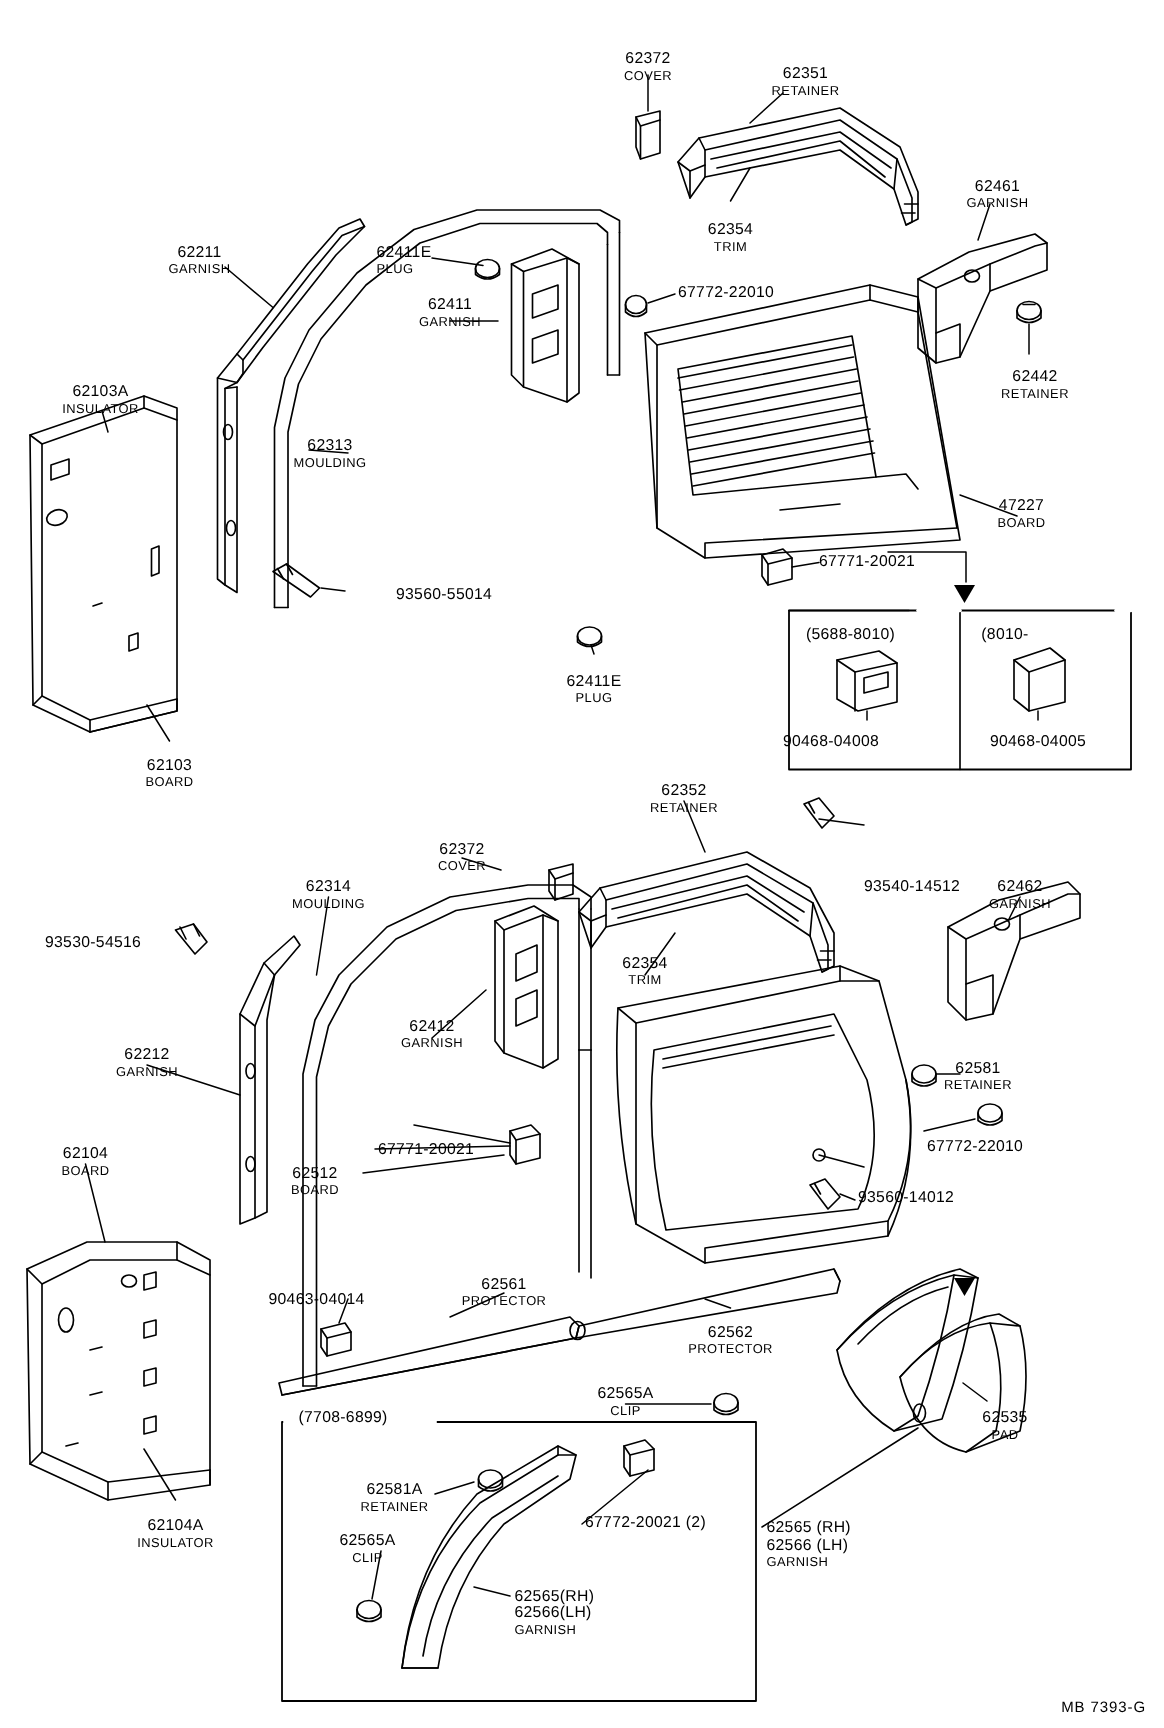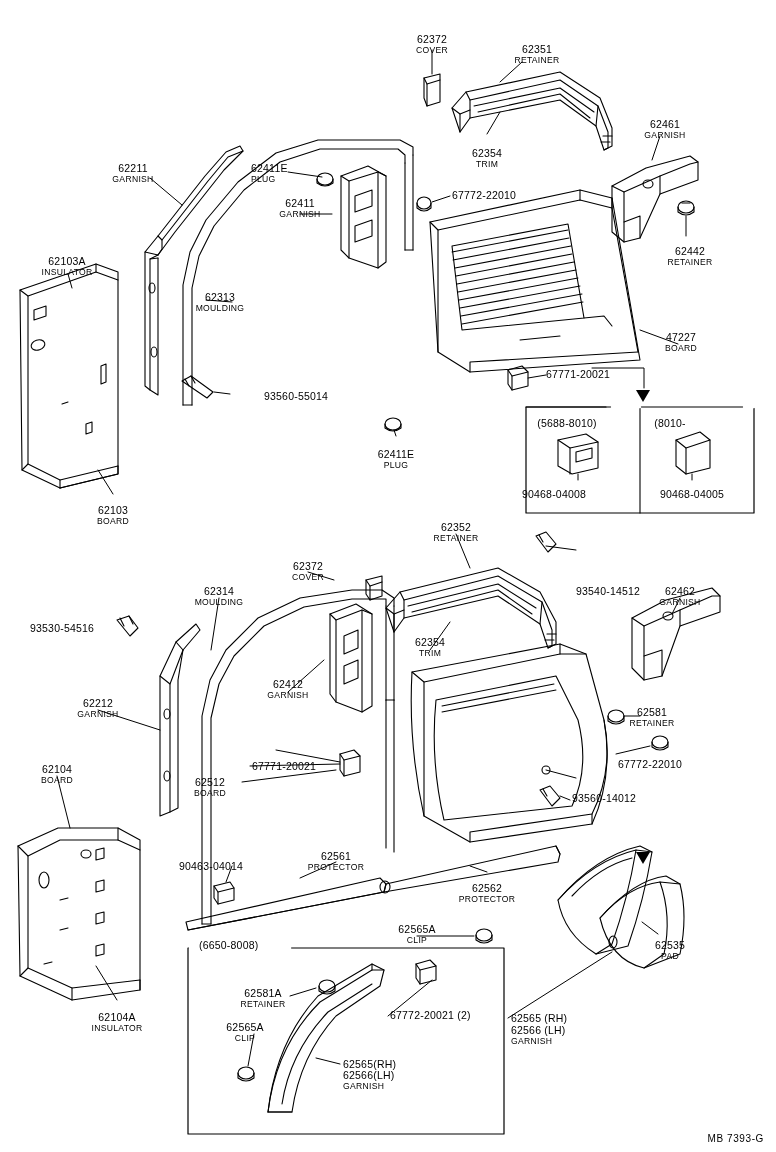--- a/index.html
+++ b/index.html
@@ -495,21 +495,21 @@
     <div class="lbl" style="left: 618px; top: 759px;"><span class="code-only">67772-22010</span></div>
     <div class="lbl ctr" style="left: 57px; top: 764px;"><span class="code-only">62104</span><span class="sub">BOARD</span></div>
     <div class="lbl" style="left: 252px; top: 761px;"><span class="code-only">67771-20021</span></div>
     <div class="lbl ctr" style="left: 210px; top: 777px;"><span class="code-only">62512</span><span class="sub">BOARD</span></div>
     <div class="lbl" style="left: 572px; top: 793px;"><span class="code-only">93560-14012</span></div>
     <div class="lbl ctr" style="left: 336px; top: 851px;"><span class="code-only">62561</span><span class="sub">PROTECTOR</span></div>
     <div class="lbl" style="left: 179px; top: 861px;"><span class="code-only">90463-04014</span></div>
     <div class="lbl ctr" style="left: 487px; top: 883px;"><span class="code-only">62562</span><span class="sub">PROTECTOR</span></div>
     <div class="lbl ctr" style="left: 670px; top: 940px;"><span class="code-only">62535</span><span class="sub">PAD</span></div>
     <div class="lbl ctr" style="left: 417px; top: 924px;"><span class="code-only">62565A</span><span class="sub">CLIP</span></div>
-    <div class="lbl" style="left: 199px; top: 940px;"><span class="code-only">(6650-8008)</span></div>
+    <div class="lbl" style="left: 199px; top: 940px;"><span class="code-only">(7708-6899)</span></div>
     <div class="lbl ctr" style="left: 117px; top: 1012px;"><span class="code-only">62104A</span><span class="sub">INSULATOR</span></div>
     <div class="lbl ctr" style="left: 263px; top: 988px;"><span class="code-only">62581A</span><span class="sub">RETAINER</span></div>
     <div class="lbl ctr" style="left: 245px; top: 1022px;"><span class="code-only">62565A</span><span class="sub">CLIP</span></div>
     <div class="lbl" style="left: 390px; top: 1010px;"><span class="code-only">67772-20021 (2)</span></div>
     <div class="lbl" style="left: 343px; top: 1059px;"><span class="code-only">62565(RH)</span></div>
     <div class="lbl" style="left: 343px; top: 1070px;"><span class="code-only">62566(LH)</span><span class="sub">GARNISH</span></div>
     <div class="lbl" style="left: 511px; top: 1013px;"><span class="code-only">62565 (RH)</span></div>
     <div class="lbl" style="left: 511px; top: 1025px;"><span class="code-only">62566 (LH)</span><span class="sub">GARNISH</span></div>
   </div>
 

